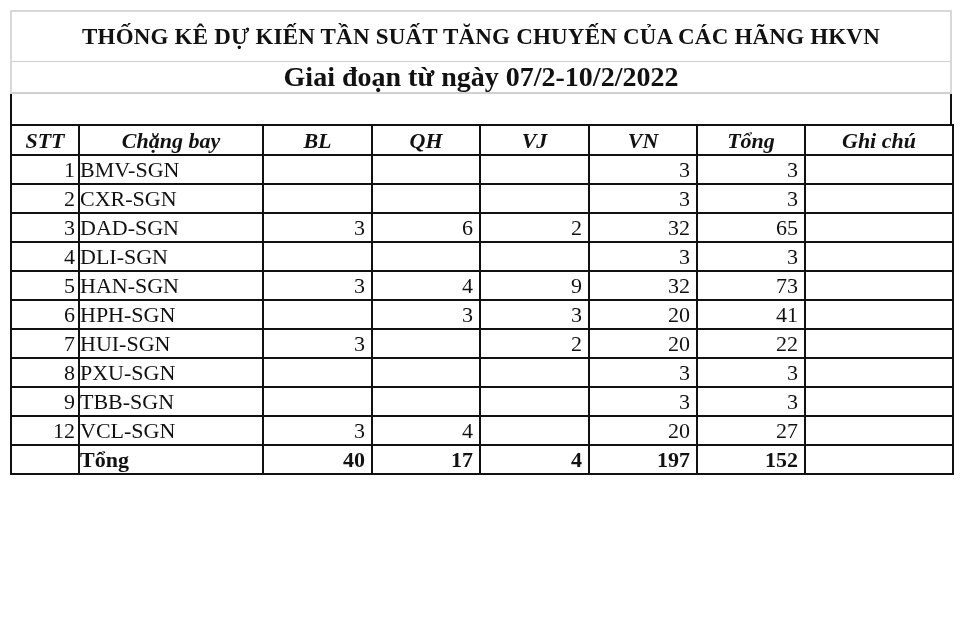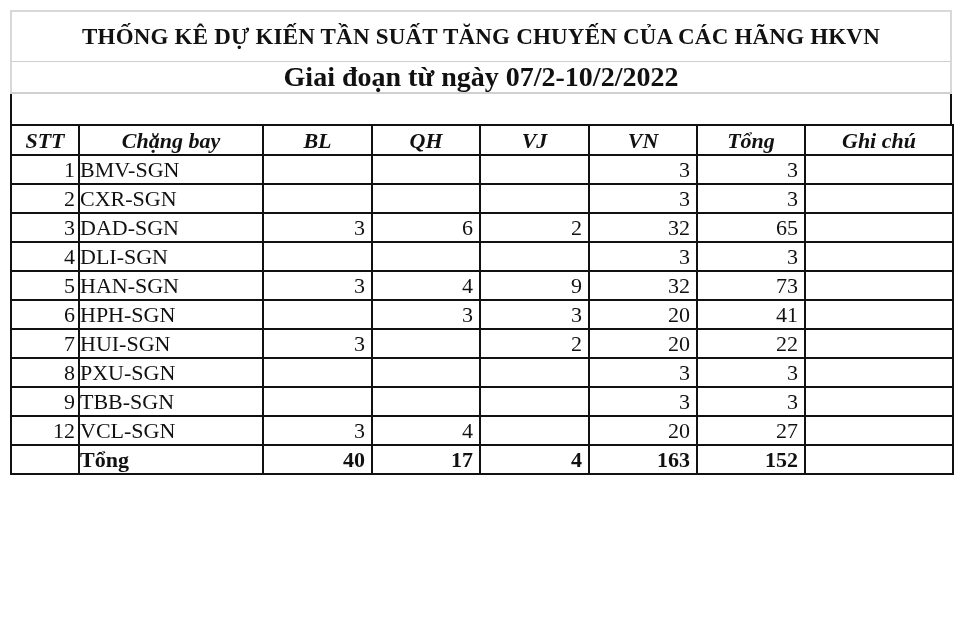--- a/index.html
+++ b/index.html
@@ -156,19 +156,19 @@
           <td></td>
         </tr>
       </tbody>
     <tfoot>
       <tr class="total">
         <td class="stt"></td>
         <td class="route">Tổng</td>
         <td class="num">40</td>
         <td class="num">17</td>
         <td class="num">4</td>
-        <td class="num">163</td>
+        <td class="num">197</td>
         <td class="num">152</td>
         <td></td>
       </tr>
     </tfoot>
   </table>
 </div>
 
 </body></html>

